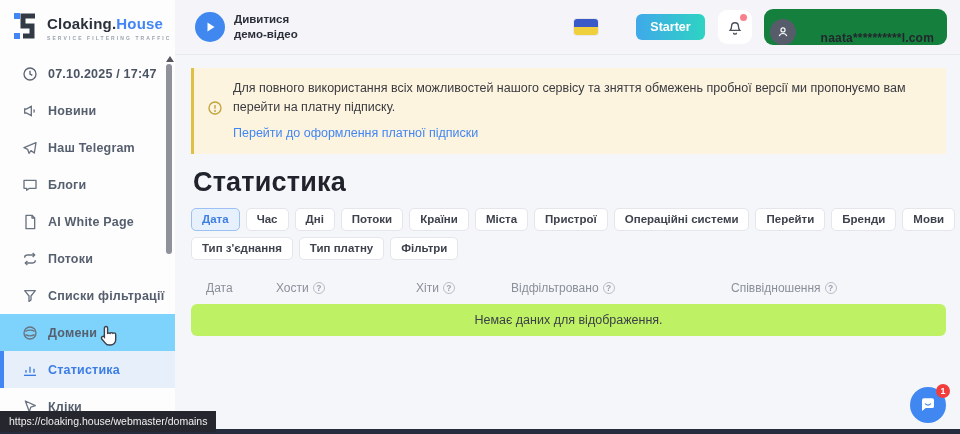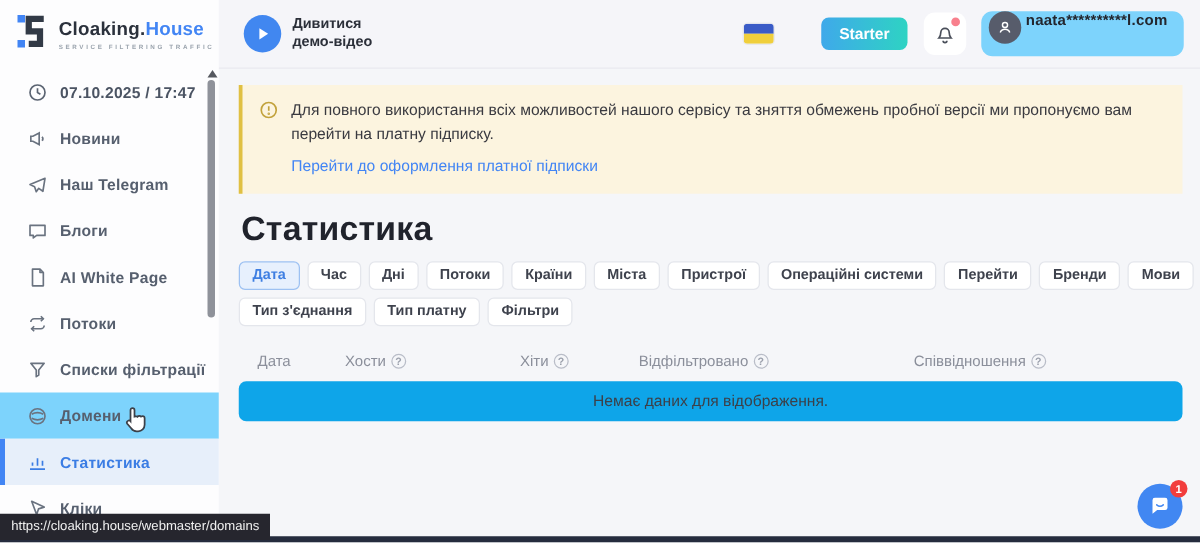--- a/index.html
+++ b/index.html
@@ -45,30 +45,30 @@
   .demo-text { margin-left:9px; font-size:11.5px; font-weight:700; color:#2b2f39; line-height:1.3; }
   .hspacer { flex:1; }
   .flag { width:24px; height:16px; border-radius:3px; overflow:hidden; flex-shrink:0; box-shadow:0 0 0 1px rgba(0,0,0,.05); }
   .flag-top { height:8px; background:#3a5bc7; }
   .flag-bottom { height:8px; background:#f0cf3c; }
   .starter-badge { margin-left:38px; background:linear-gradient(90deg,#3fa9ea,#2ed3c3); color:#fff;
                    font-weight:700; font-size:12.5px; padding:6px 14px; border-radius:6px; cursor:pointer; }
   .bell-box { margin-left:13px; width:34px; height:34px; background:#fff; border-radius:9px; position:relative;
               display:flex; align-items:center; justify-content:center; cursor:pointer; }
   .bell-dot { position:absolute; top:4px; right:5px; width:7px; height:7px; border-radius:50%; background:#f8808d; }
-  .user-chip { margin-left:12px; background:#7dd3fc; border-radius:9px; height:36px; display:flex;
-               align-items:flex-start; padding:0 13px 0 6px; gap:4px; cursor:pointer; }
+  .user-chip { margin-left:12px; background:#15803d; border-radius:9px; height:36px; display:flex;
+               align-items:flex-end; padding:0 13px 0 6px; gap:25px; cursor:pointer; }
   .avatar { width:26px; height:26px; border-radius:50%; background:#575c6b; display:flex;
             align-items:center; justify-content:center; flex-shrink:0; }
   .email { font-size:12px; font-weight:700; color:#23262e; letter-spacing:.2px; }
 
   main { flex:1; padding:13px 14px 0 16px; position:relative; overflow:hidden; }
 
   .banner { background:#fcf4df; border-left:3px solid #e0c043; padding:11px 16px 13px 13px;
-            display:flex; gap:10px; }
+            display:flex; gap:10px;align-items:center; }
   .banner-icon { flex-shrink:0; margin-top:1px; }
   .banner-text { font-size:12.5px; color:#3a3a40; line-height:1.5; max-width:720px; }
   .banner-link { display:inline-block; margin-top:9px; font-size:12.5px; color:#4285f4; cursor:pointer; text-decoration:none; }
 
   .page-title { font-size:27px; font-weight:800; color:#20232c; margin:13px 0 10px 2px; letter-spacing:.2px; }
 
   .tabs-row { display:flex; gap:6px; margin-bottom:6px; }
   .tab { background:#fff; border:1px solid #e4e6ec; border-radius:5px; padding:4px 10px 5px;
          font-size:11.5px; font-weight:600; color:#3e424d; cursor:pointer; white-space:nowrap; }
   .tab.active { background:#e7f0fd; border-color:#9dc1f2; color:#3f7fe2; }
@@ -82,21 +82,21 @@
   .table-head { display:flex; margin-top:15px; font-size:12px; color:#8b8f9b; align-items:center; height:26px; }
   .th { display:flex; align-items:center; gap:4px; }
   .th-0 { width:85px; padding-left:15px; }
   .th-1 { width:140px; }
   .th-2 { width:95px; }
   .th-3 { width:220px; }
   .th-4 { flex:1; }
   .help { display:inline-flex; align-items:center; justify-content:center; width:12px; height:12px;
           border:1px solid #b9bdc8; border-radius:50%; color:#9ba0ac; font-size:8.5px; font-weight:700; cursor:pointer; }
 
-  .empty-card { background:#0ea5e9; border-radius:6px; height:32px; display:flex; align-items:center;
+  .empty-card { background:#bef264; border-radius:6px; height:32px; display:flex; align-items:center;
                 justify-content:center; font-size:12.5px; color:#3c4049; margin-top:3px; }
 
   .chat-fab { position:absolute; right:14px; bottom:11px; width:36px; height:36px; border-radius:50%;
               background:#4187f2; display:flex; align-items:center; justify-content:center; cursor:pointer; z-index:20; }
   .chat-badge { position:absolute; top:-3px; right:-4px; width:14px; height:14px; border-radius:50%;
                 background:#f23d3d; color:#fff; font-size:9px; font-weight:700; display:flex;
                 align-items:center; justify-content:center; }
 
   .status-tooltip { position:absolute; left:0; bottom:2px; background:#26262e; color:#f0f0f0;
                     font-size:10.5px; padding:4px 9px 5px; z-index:30; white-space:nowrap; }

